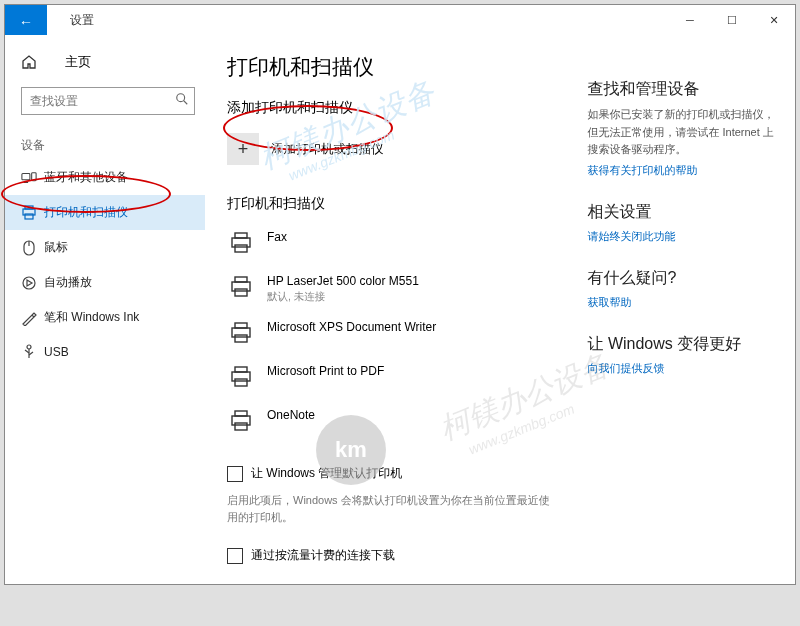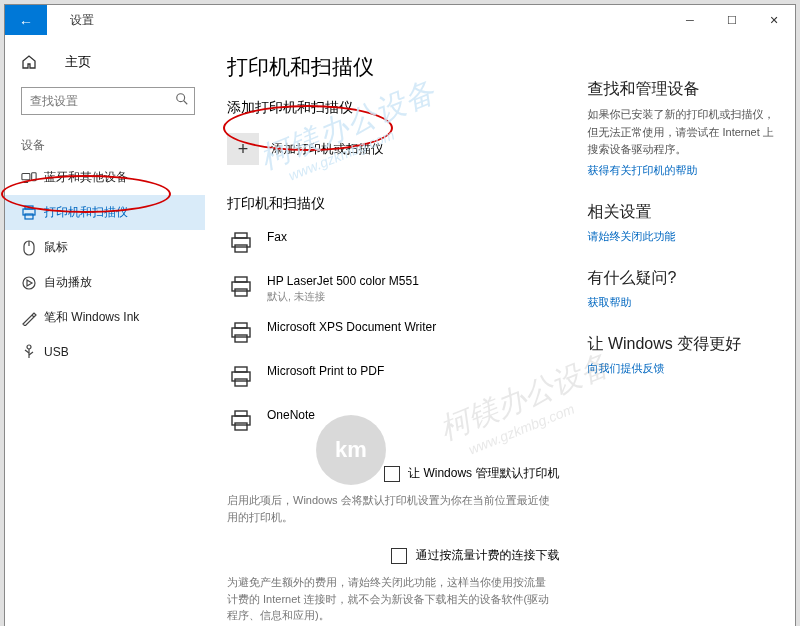--- a/index.html
+++ b/index.html
@@ -28,21 +28,21 @@
     h1 { font-size: 21px; font-weight: 400; margin-bottom: 18px; }
     h2 { font-size: 14px; font-weight: 400; margin: 10px 0 8px 0; }
     .add-row { display: flex; align-items: center; gap: 12px; padding: 8px 0; cursor: pointer; position: relative; }
     .add-tile { width: 32px; height: 32px; background: #e6e6e6; display: flex; align-items: center; justify-content: center; font-size: 18px; color: #333; }
     .add-label { font-size: 12.5px; }
     .dev-list { margin-top: 6px; }
     .dev-row { display: flex; align-items: flex-start; gap: 12px; padding: 8px 0; }
     .dev-ic { width: 28px; height: 28px; display: flex; align-items: center; justify-content: center; }
     .dev-txt { font-size: 12px; line-height: 1.35; }
     .dev-sub { color: #888; font-size: 10.5px; }
-    .check-row { display: flex; align-items: flex-start; gap: 8px; margin-top: 22px; font-size: 12px; justify-content: flex-end; }
+    .check-row { display: flex; align-items: flex-start; gap: 8px; margin-top: 22px; font-size: 12px; }
     .check-box { width: 16px; height: 16px; border: 1px solid #333; flex-shrink: 0; margin-top: 1px; }
     .desc { font-size: 11px; color: #777; margin-top: 10px; line-height: 1.5; padding-right: 8px; }
     .side-block { margin-bottom: 24px; }
     .side-h { font-size: 16px; color: #222; margin-bottom: 6px; }
     .side-p { font-size: 11px; color: #555; line-height: 1.6; margin-bottom: 4px; }
     .side-link { font-size: 11px; color: #0067c0; display: block; margin-top: 4px; }
     .annot { position: absolute; border: 2px solid #d20000; border-radius: 50%; pointer-events: none; }
     .annot.a1 { left: -4px; top: 170px; width: 170px; height: 38px; }
     .annot.a2 { left: 218px; top: 100px; width: 170px; height: 46px; }
     .window-inner { position: relative; }
@@ -223,21 +223,20 @@
           <div class="check-row">
             <div class="check-box"></div>
             <div>让 Windows 管理默认打印机</div>
           </div>
           <div class="desc">启用此项后，Windows 会将默认打印机设置为你在当前位置最近使用的打印机。</div>
 
           <div class="check-row">
             <div class="check-box"></div>
             <div>通过按流量计费的连接下载</div>
           </div>
-          <div class="desc">为避免产生额外的费用，请始终关闭此功能，这样当你使用按流量计费的 Internet 连接时，就不会为新设备下载相关的设备软件(驱动程序、信息和应用)。</div>
         </div>
 
         <div class="side-col">
           <div class="side-block">
             <div class="side-h">查找和管理设备</div>
             <div class="side-p">如果你已安装了新的打印机或扫描仪，但无法正常使用，请尝试在 Internet 上搜索设备驱动程序。</div>
             <a class="side-link">获得有关打印机的帮助</a>
           </div>
           <div class="side-block">
             <div class="side-h">相关设置</div>

